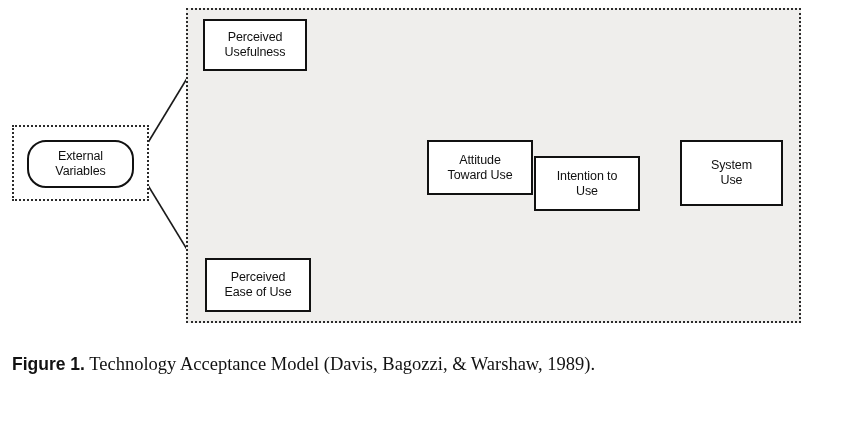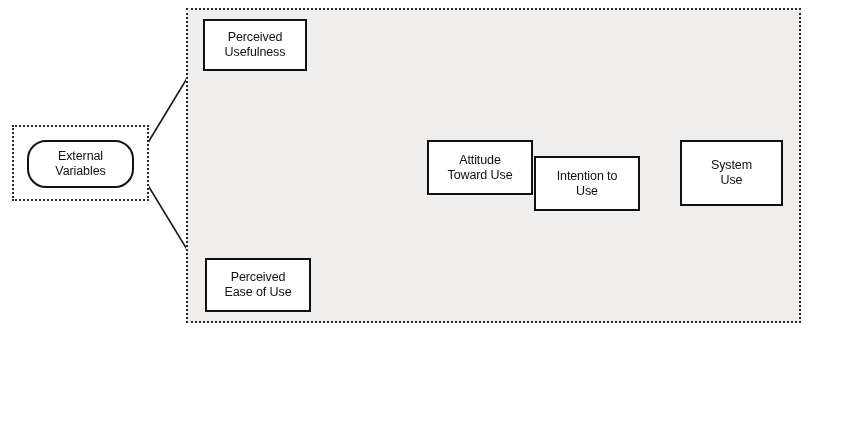--- a/index.html
+++ b/index.html
@@ -113,14 +113,15 @@
 
   <div class="node-box" style="left:387px; top:140px; width:106px; height:55px;margin-left:40px;">Attitude
 Toward Use</div>
 
   <div class="node-box" style="left:534px; top:156px; width:106px; height:55px;">Intention to
 Use</div>
 
   <div class="node-box" style="left:680px; top:140px; width:103px; height:66px;">System
 Use</div>
 
+  <div id="caption"><span class="cap-label">Figure 1.</span><span> Technology Acceptance Model (Davis, Bagozzi, &amp; Warshaw, 1989).</span></div>
 
 </div>
 
 </body></html>

